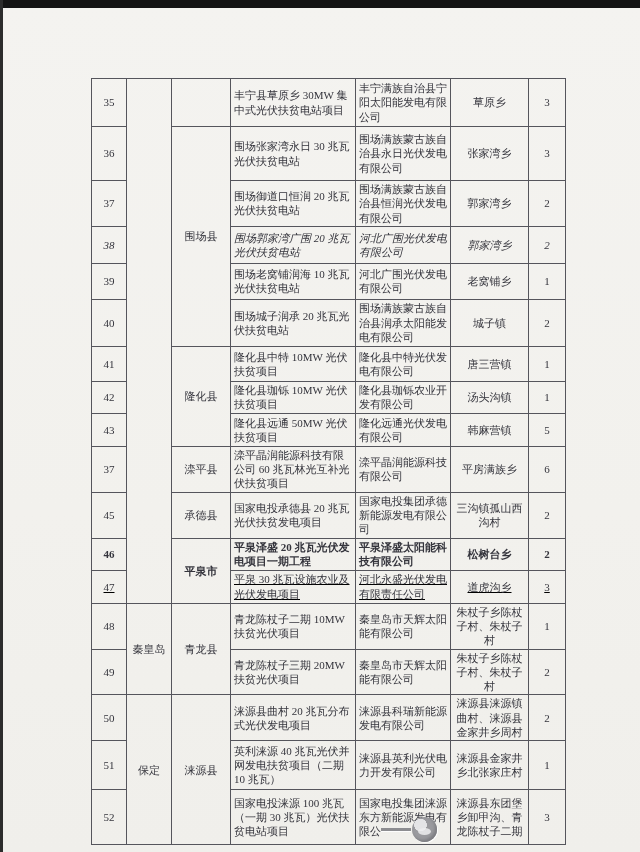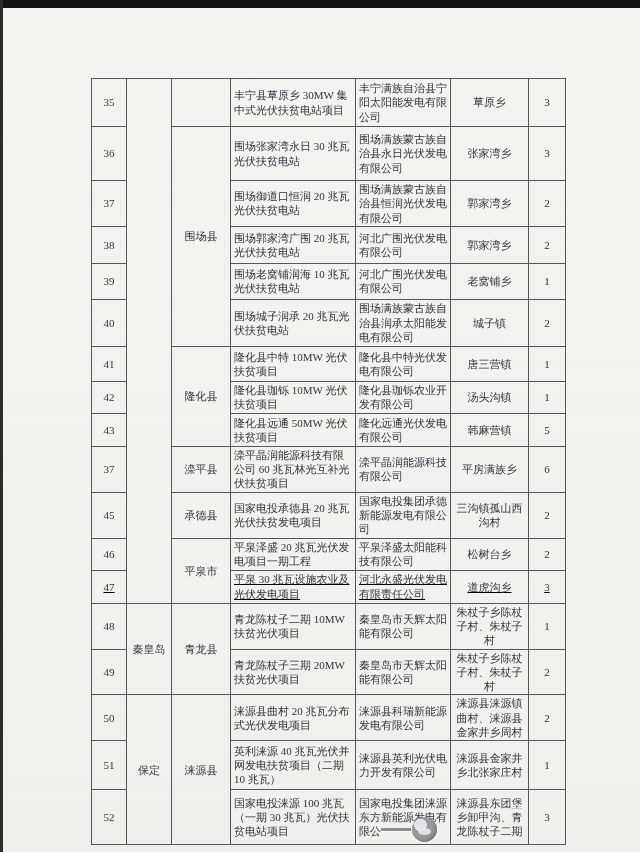--- a/index.html
+++ b/index.html
@@ -101,21 +101,21 @@
           <td class="c township">张家湾乡</td>
           <td class="c count">3</td>
         </tr>
         <tr style="height: 45px;">
           <td class="c num">37</td>
           <td class="project">围场御道口恒润 20 兆瓦光伏扶贫电站</td>
           <td class="company">围场满族蒙古族自治县恒润光伏发电有限公司</td>
           <td class="c township">郭家湾乡</td>
           <td class="c count">2</td>
         </tr>
-        <tr style="height: 37px;">
+        <tr style="height: 37px; font-style: italic;">
           <td class="c num">38</td>
           <td class="project">围场郭家湾广围 20 兆瓦光伏扶贫电站</td>
           <td class="company">河北广围光伏发电有限公司</td>
           <td class="c township">郭家湾乡</td>
           <td class="c count">2</td>
         </tr>
         <tr style="height: 36px;">
           <td class="c num">39</td>
           <td class="project">围场老窝铺润海 10 兆瓦光伏扶贫电站</td>
           <td class="company">河北广围光伏发电有限公司</td>
@@ -160,21 +160,21 @@
           <td class="c count">6</td>
         </tr>
         <tr style="height: 45px;">
           <td class="c num">45</td>
           <td class="c county" rowspan="1">承德县</td>
           <td class="project">国家电投承德县 20 兆瓦光伏扶贫发电项目</td>
           <td class="company">国家电投集团承德新能源发电有限公司</td>
           <td class="c township">三沟镇孤山西沟村</td>
           <td class="c count">2</td>
         </tr>
-        <tr style="height: 32px;">
+        <tr style="height: 32px; font-weight: bold;">
           <td class="c num">46</td>
           <td class="c county" rowspan="2">平泉市</td>
           <td class="project">平泉泽盛 20 兆瓦光伏发电项目一期工程</td>
           <td class="company">平泉泽盛太阳能科技有限公司</td>
           <td class="c township">松树台乡</td>
           <td class="c count">2</td>
         </tr>
         <tr style="height: 33px; text-decoration: underline;">
           <td class="c num">47</td>
           <td class="project">平泉 30 兆瓦设施农业及光伏发电项目</td>

